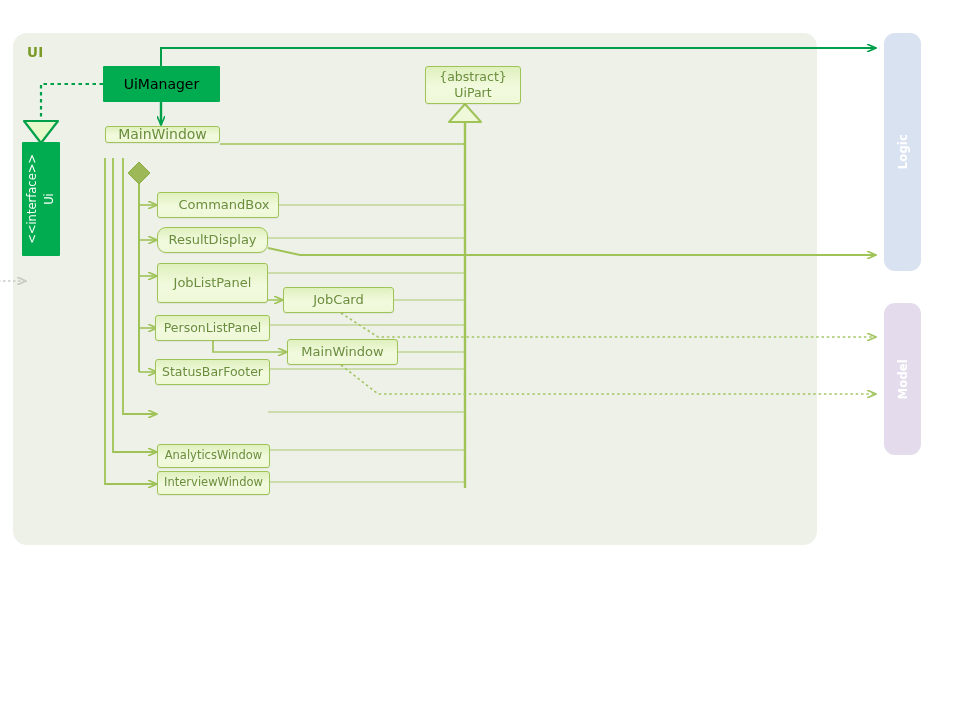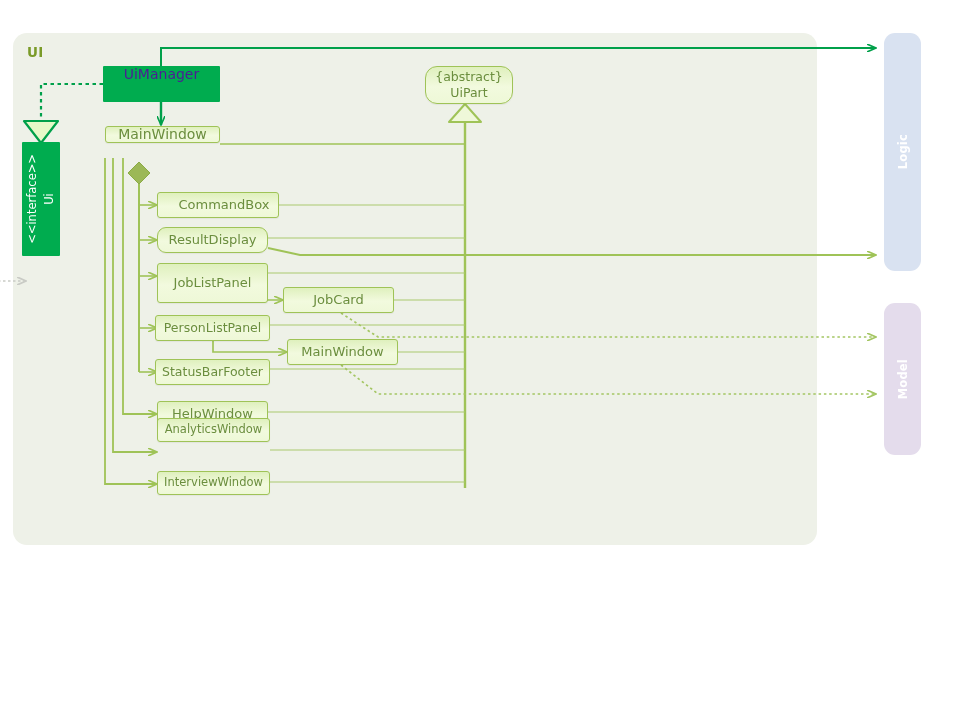--- a/index.html
+++ b/index.html
@@ -51,23 +51,24 @@
     font-size: 13px;
     line-height: 1.15;
     box-shadow: 0 1px 1px rgba(0,0,0,.05);
   }
   .cbox.small { font-size: 11.5px; }
 
   
   .gbox {
     position: absolute;
     display: flex;
+    align-items: center;
     justify-content: center;
     background: #00ac4f;
-    color: #4c1d95;
+    color: #000000;
     font-size: 14px;
     border-radius: 1px;
   }
 
   
   .vbox {
     position: absolute;
     background: #00ac4f;
     color: #ffffff;
     border-radius: 1px;
@@ -217,21 +218,21 @@
     <div class="vtext">
       <span>&lt;&lt;interface&gt;&gt;</span>
       <span style="display:block">Ui</span>
     </div>
   </div>
 
   <div class="gbox" style="left:103px; top:66px; width:117px; height:36px;">
     <span>UiManager</span>
   </div>
 
-  <div class="cbox uipart-lines" style="left:425px; top:66px; width:88px; height:38px; flex-direction:column; font-size:12.5px;border-radius:12px;">
+  <div class="cbox uipart-lines" style="left:425px; top:66px; width:96px; height:38px; flex-direction:column; font-size:12.5px;">
     <span>{abstract}</span>
     <span>UiPart</span>
   </div>
 
   <div class="cbox" style="left:105px; top:126px; width:115px; height:17px; font-size:14px;text-align:right;">
     <span>MainWindow</span>
   </div>
 
   <div class="cbox" style="left:157px; top:192px; width:122px; height:26px;padding-left:12px;">
     <span>CommandBox</span>
@@ -254,25 +255,22 @@
   </div>
 
   <div class="cbox" style="left:287px; top:339px; width:111px; height:26px;">
     <span>MainWindow</span>
   </div>
 
   <div class="cbox" style="left:155px; top:359px; width:115px; height:26px; font-size:12.5px;">
     <span>StatusBarFooter</span>
   </div>
 
-  <div class="cbox" style="left:157px; top:401px; width:111px; height:26px;">
-    <span>HelpWindow</span>
-  </div>
-
-  <div class="cbox small" style="left:157px; top:418px; width:113px; height:24px;">
+
+  <div class="cbox small" style="left:157px; top:444px; width:113px; height:24px;">
     <span>AnalyticsWindow</span>
   </div>
 
   <div class="cbox small" style="left:157px; top:471px; width:113px; height:24px;">
     <span>InterviewWindow</span>
   </div>
 
   <div class="extbox ext-logic" style="left:884px; top:33px; width:37px; height:238px;">
     <span class="vtext">Logic</span>
   </div>

